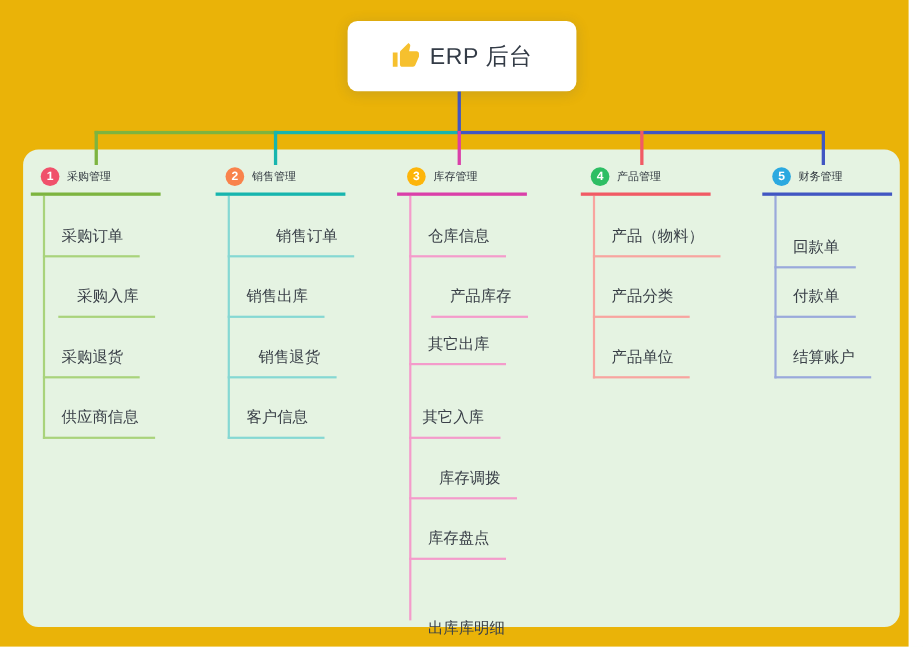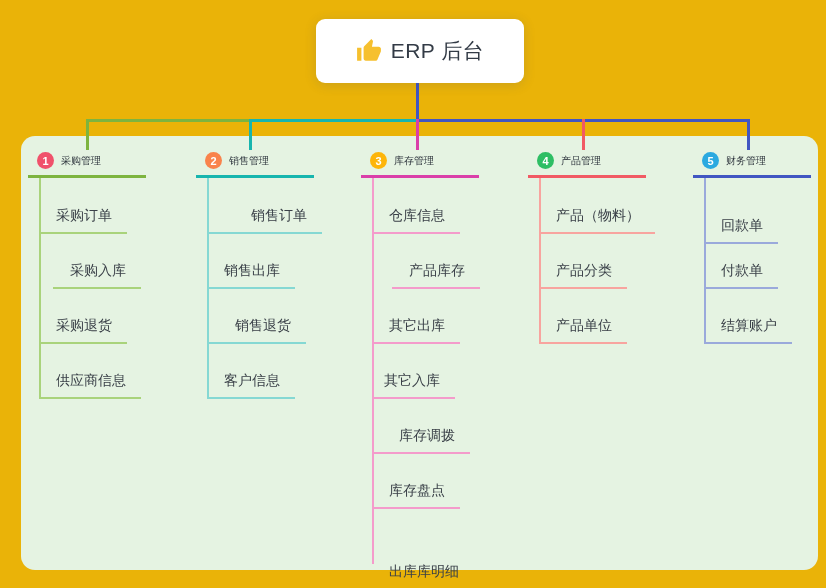--- a/index.html
+++ b/index.html
@@ -66,21 +66,21 @@
       <div class="child-node" style="left: 207px; top: 261px; border-bottom-color: rgb(133, 216, 211);"><span class="child-label">销售出库</span></div>
       <div class="child-node" style="left: 207px; top: 316px; border-bottom-color: rgb(133, 216, 211); padding-left: 28px;"><span class="child-label">销售退货</span></div>
       <div class="child-node" style="left: 207px; top: 371px; border-bottom-color: rgb(133, 216, 211);"><span class="child-label">客户信息</span></div>
       <div class="branch-header" style="left: 361px; top: 150px; border-bottom-color: rgb(218, 63, 169);">
         <div class="badge" style="background: rgb(253, 181, 10);">3</div>
         <span class="branch-label">库存管理</span>
       </div>
       <div class="trunk" style="left: 372px; top: 178px; height: 386px; background: rgb(244, 155, 203);"></div>
       <div class="child-node" style="left: 372px; top: 206px; border-bottom-color: rgb(244, 155, 203);"><span class="child-label">仓库信息</span></div>
       <div class="child-node" style="left: 372px; top: 261px; border-bottom-color: rgb(244, 155, 203); margin-left: 20px;"><span class="child-label">产品库存</span></div>
-      <div class="child-node" style="left: 372px; top: 316px; border-bottom-color: rgb(244, 155, 203);"><span class="child-label">其它出库</span></div>
+      <div class="child-node" style="left: 372px; top: 304px; border-bottom-color: rgb(244, 155, 203);"><span class="child-label">其它出库</span></div>
       <div class="child-node" style="left: 372px; top: 371px; border-bottom-color: rgb(244, 155, 203); padding-left: 12px;"><span class="child-label">其它入库</span></div>
       <div class="child-node" style="left: 372px; top: 426px; border-bottom-color: rgb(244, 155, 203); padding-left: 27px;"><span class="child-label">库存调拨</span></div>
       <div class="child-node" style="left: 372px; top: 481px; border-bottom-color: rgb(244, 155, 203);"><span class="child-label">库存盘点</span></div>
       <div class="child-node" style="left: 372px; top: 562px; border-bottom-color: rgb(244, 155, 203);"><span class="child-label">出库库明细</span></div>
       <div class="branch-header" style="left: 528px; top: 150px; border-bottom-color: rgb(241, 90, 100);">
         <div class="badge" style="background: rgb(46, 190, 100);">4</div>
         <span class="branch-label">产品管理</span>
       </div>
       <div class="trunk" style="left: 539px; top: 178px; height: 166px; background: rgb(248, 164, 159);"></div>
       <div class="child-node" style="left: 539px; top: 206px; border-bottom-color: rgb(248, 164, 159);"><span class="child-label">产品（物料）</span></div>

